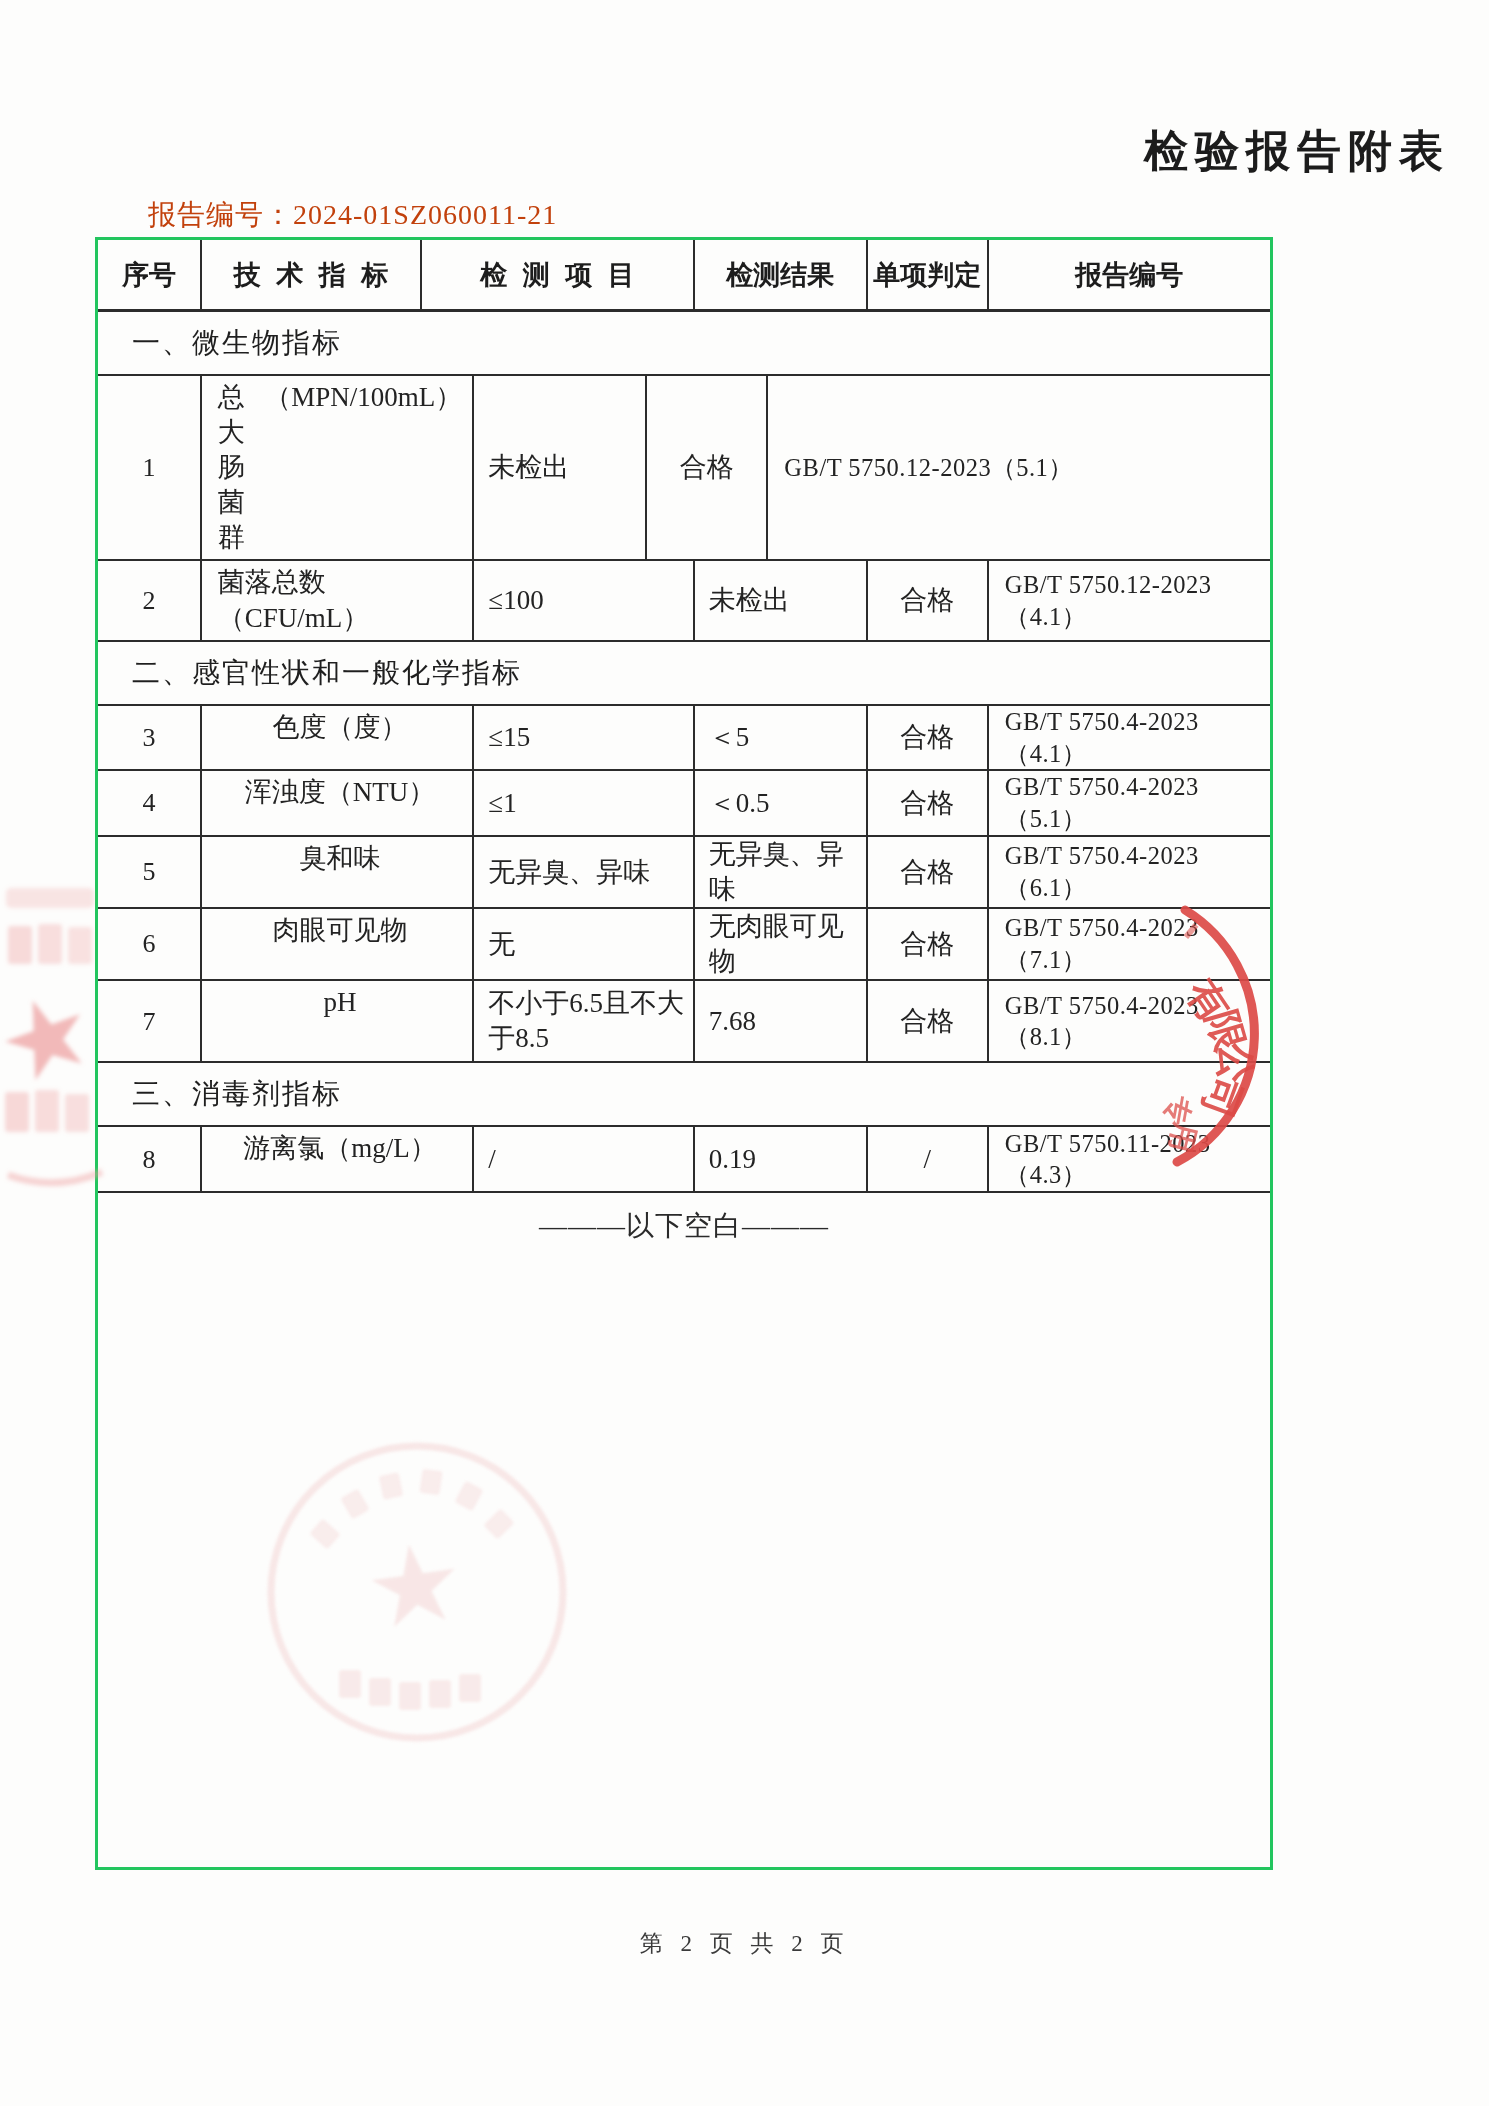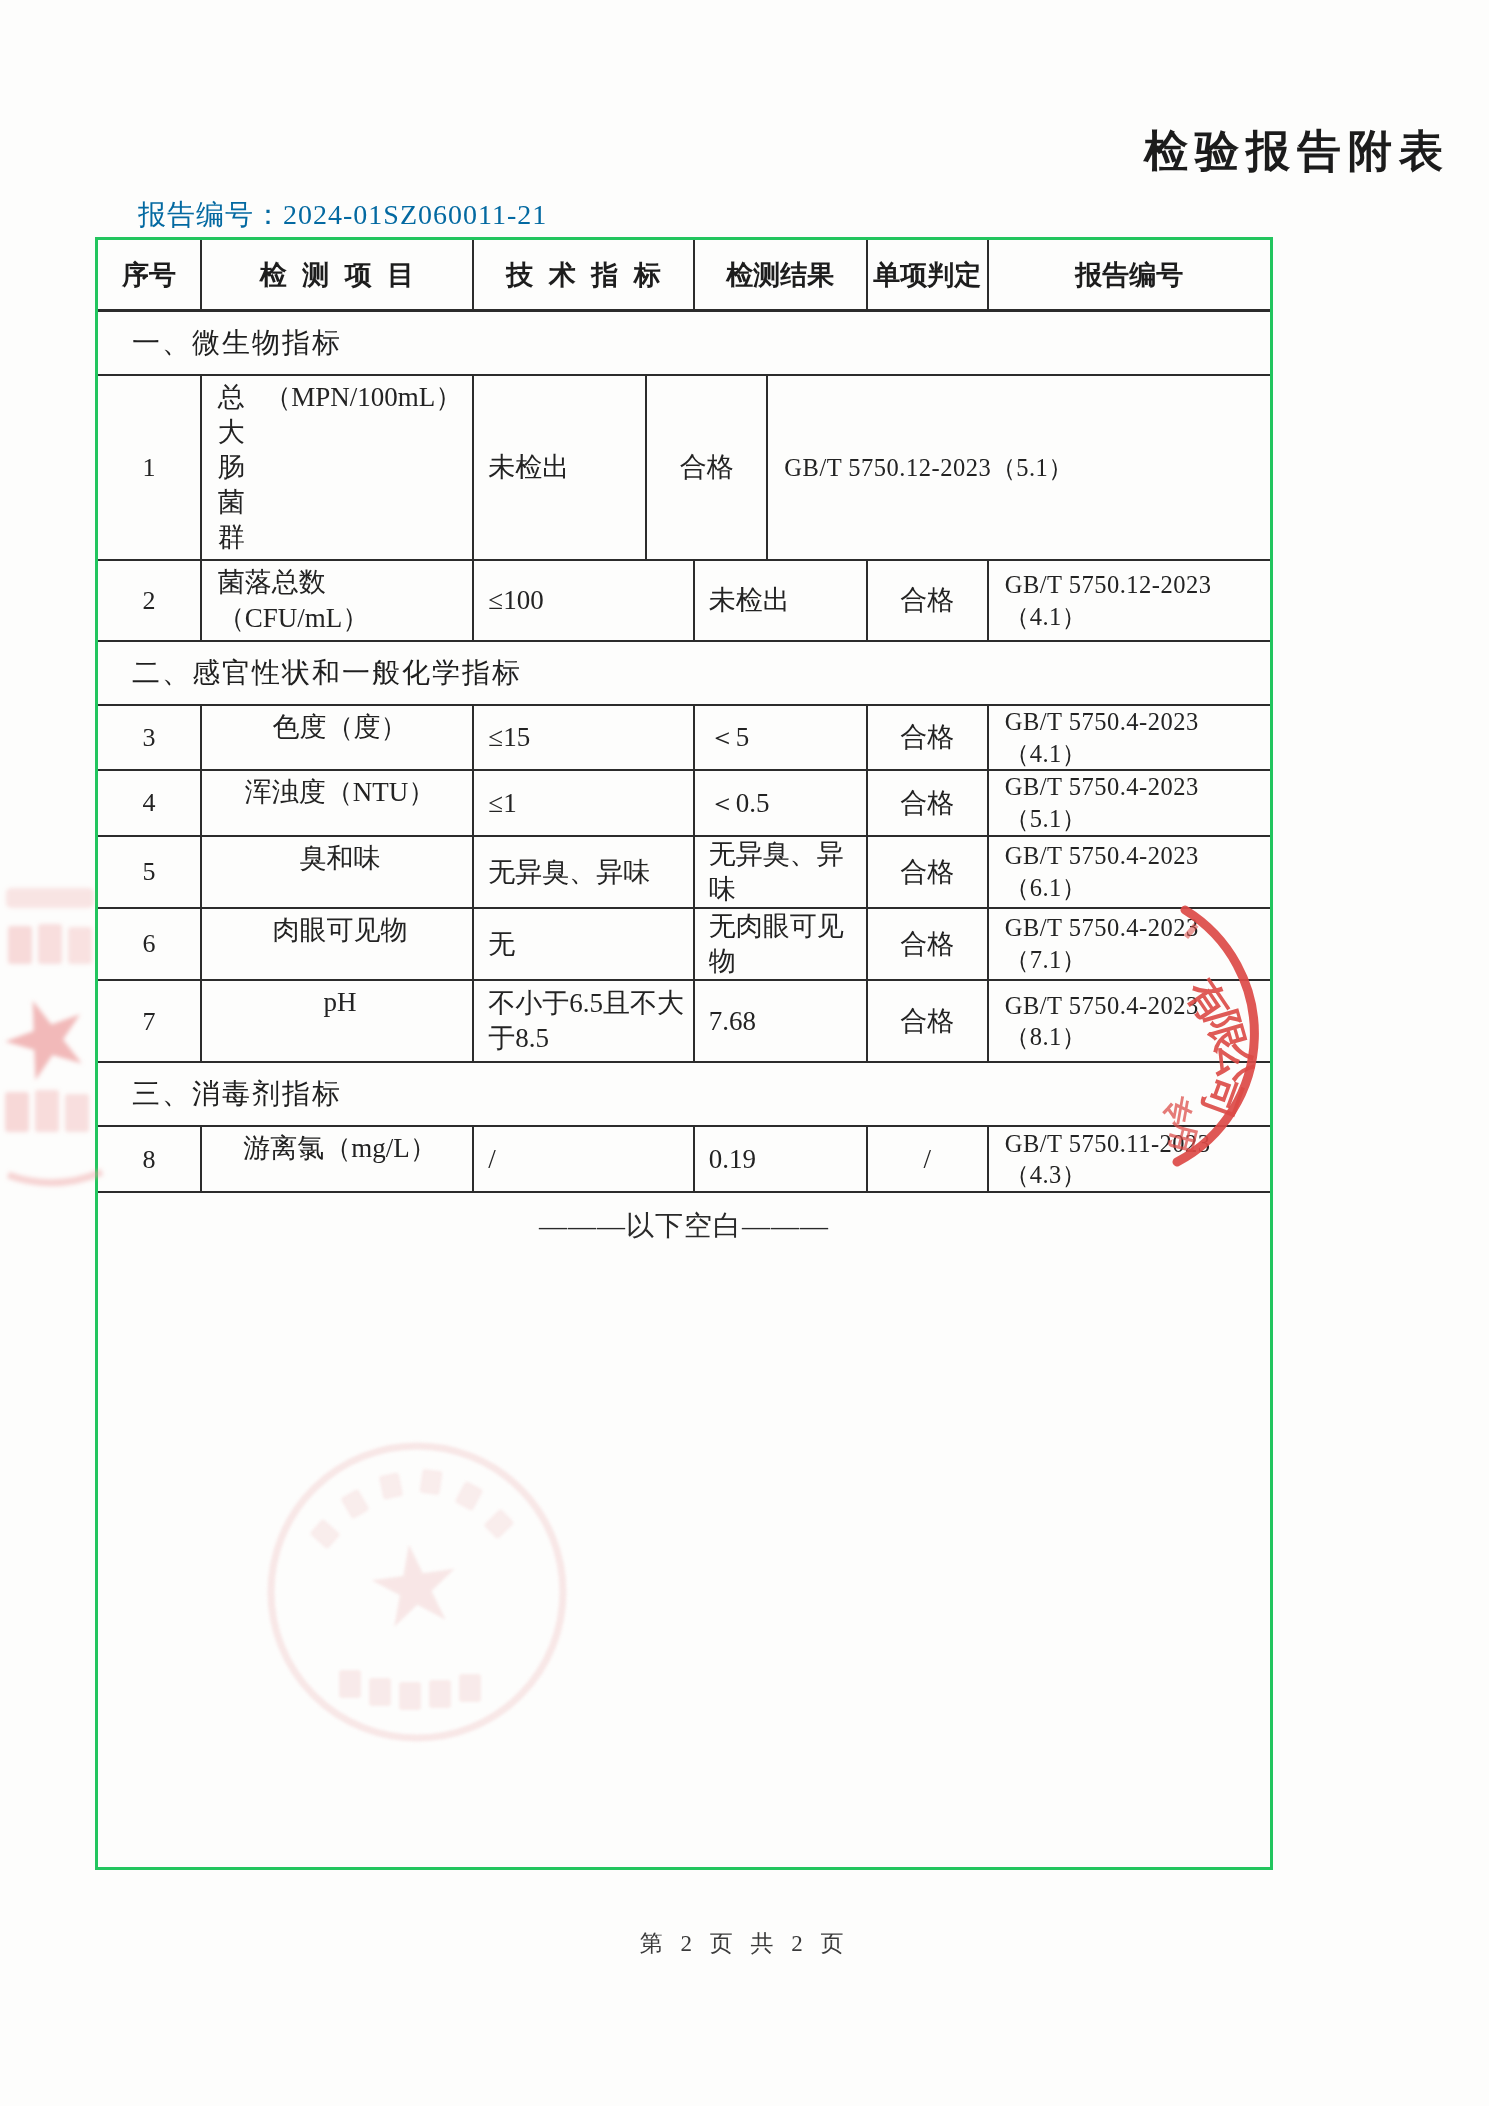--- a/index.html
+++ b/index.html
@@ -14,22 +14,22 @@
   }
   
   .doc-title{
     position:absolute;left:95px;top:122px;width:1355px;
     text-align:right;
     font-family:"Liberation Sans","DejaVu Sans",sans-serif;
     font-weight:bold;font-size:44px;letter-spacing:7px;
     color:#1c1c1c;
   }
   .report-no-line{
-    position:absolute;left:138px;top:196px;
-    font-size:28px;letter-spacing:1px;color:#0369a1;
+    position:absolute;left:148px;top:196px;
+    font-size:28px;letter-spacing:1px;color:#c2410c;
   }
   
   .report-table{
     position:absolute;left:95px;top:237px;
     width:1178px;height:1633px;
     border:3px solid #22c55e;
     box-sizing:border-box;
     display:flex;flex-direction:column;
     background:transparent;
   }
@@ -109,22 +109,22 @@
 
 <div class="page">
 
   <div class="doc-title">检验报告附表</div>
 
   <div class="report-no-line"><span>报告编号：</span><span>2024-01SZ060011-21</span></div>
 
   <div class="report-table">
     <div class="hrow">
       <div class="hcell col-no">序号</div>
+      <div class="hcell col-std">技 术 指 标</div>
       <div class="hcell col-item">检 测 项 目</div>
-      <div class="hcell col-std">技 术 指 标</div>
       <div class="hcell col-res">检测结果</div>
       <div class="hcell col-jud">单项判定</div>
       <div class="hcell col-met">报告编号</div>
     </div>
 
     <div style="display:contents"><div class="sec-row">
           <span class="sec-label">一、微生物指标</span>
         </div><div class="row" data-no="1">
           <div class="c c-no col-no">1</div>
           <div class="c c-item col-item">

